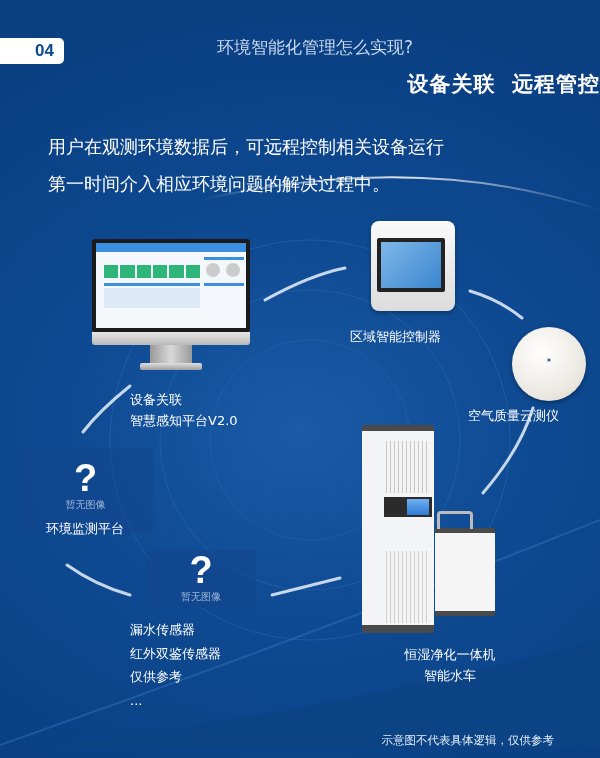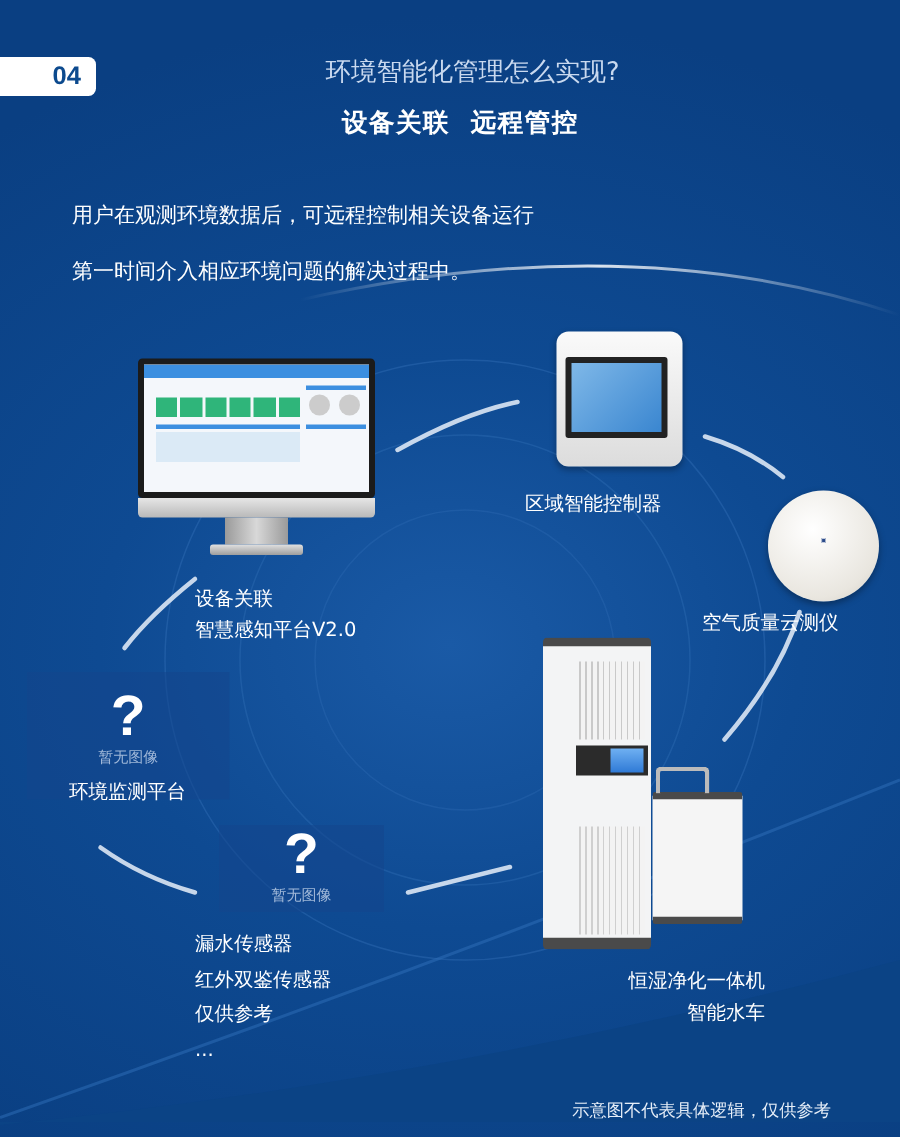--- a/index.html
+++ b/index.html
@@ -3,22 +3,22 @@
 <meta charset="utf-8">
 <style>
 *{margin:0;padding:0;box-sizing:border-box;}
 body{width:600px;height:758px;overflow:hidden;font-family:"DejaVu Sans","Liberation Sans",sans-serif;}
 .page{position:relative;width:600px;height:758px;overflow:hidden;
  background:radial-gradient(ellipse 520px 420px at 300px 430px,#1a5aa6 0%,#0e4a92 45%,#0a3f82 100%);color:#fff;padding-left:25px;}
 .deco{position:absolute;inset:0;pointer-events:none;}
 .badge{position:absolute;left:0;top:38px;width:64px;height:26px;background:#fff;border-radius:0 5px 5px 0;
  color:#0c4a8e;font-weight:bold;font-size:17px;line-height:26px;text-align:right;padding-right:10px;font-family:"Liberation Sans",sans-serif;}
 .q-title{position:absolute;left:0;right:0;top:36px;text-align:center;font-size:17px;color:#c9d9ef;padding-left:30px;}
-.main-title{position:absolute;left:4px;right:0;top:70px;text-align:center;font-size:17px;font-weight:bold;letter-spacing:1px;padding-left:10px;}
-.desc{position:absolute;left:48px;font-size:14px;color:#fff;}
+.main-title{position:absolute;left:4px;right:0;top:70px;text-align:right;font-size:21px;font-weight:bold;letter-spacing:1px;padding-left:10px;}
+.desc{position:absolute;left:48px;font-size:18px;color:#fff;}
 .lbl{position:absolute;font-size:13px;color:#fff;text-align:left;line-height:21px;}
 .monitor{position:absolute;left:92px;top:239px;width:158px;height:135px;}
 .screen-frame{position:absolute;left:0;top:0;width:158px;height:93px;background:#1b1b1b;border-radius:3px;padding:4px;}
 .screen{width:100%;height:100%;background:#f4f7fb;position:relative;overflow:hidden;}
 .chin{position:absolute;left:0;top:93px;width:158px;height:13px;background:linear-gradient(#e6e6e6,#b9b9b9);border-radius:0 0 3px 3px;}
 .neck{position:absolute;left:58px;top:106px;width:42px;height:18px;background:linear-gradient(90deg,#9a9a9a,#d8d8d8,#9a9a9a);}
 .foot{position:absolute;left:48px;top:124px;width:62px;height:7px;background:linear-gradient(#e0e0e0,#9e9e9e);border-radius:2px;}
 .controller{position:absolute;left:371px;top:221px;width:84px;height:90px;background:linear-gradient(#fafafa,#dcdcdc);border-radius:8px;box-shadow:0 2px 4px rgba(0,0,0,.3);}
 .controller .scr{position:absolute;left:6px;top:17px;width:68px;height:54px;background:#222;border-radius:2px;padding:4px;}
 .controller .scr div{width:100%;height:100%;background:linear-gradient(135deg,#7fb8e8,#3a86d0);}
@@ -115,21 +115,21 @@
   <div class="tower">
       <div class="grill1"></div>
       <div class="panel">
         <div></div>
       </div>
       <div class="grill2"></div>
     </div>
   <div class="cart">
       <div class="handle"></div>
     </div>
-  <div class="lbl" style="left:390px;top:644px;width:120px;text-align:right">
+  <div class="lbl" style="left:390px;top:644px;width:120px;text-align:center">
     <div>恒湿净化一体机</div>
     <div>智能水车</div>
   </div>
 
   <div class="noimg" style="left:18px;top:448px;width:135px;height:85px;padding-top:10px">
     <div class="qm">?</div>
     <div class="t">暂无图像</div>
   </div>
   <div class="lbl" style="left:40px;top:518px;width:90px;text-align:center">环境监测平台</div>
 

